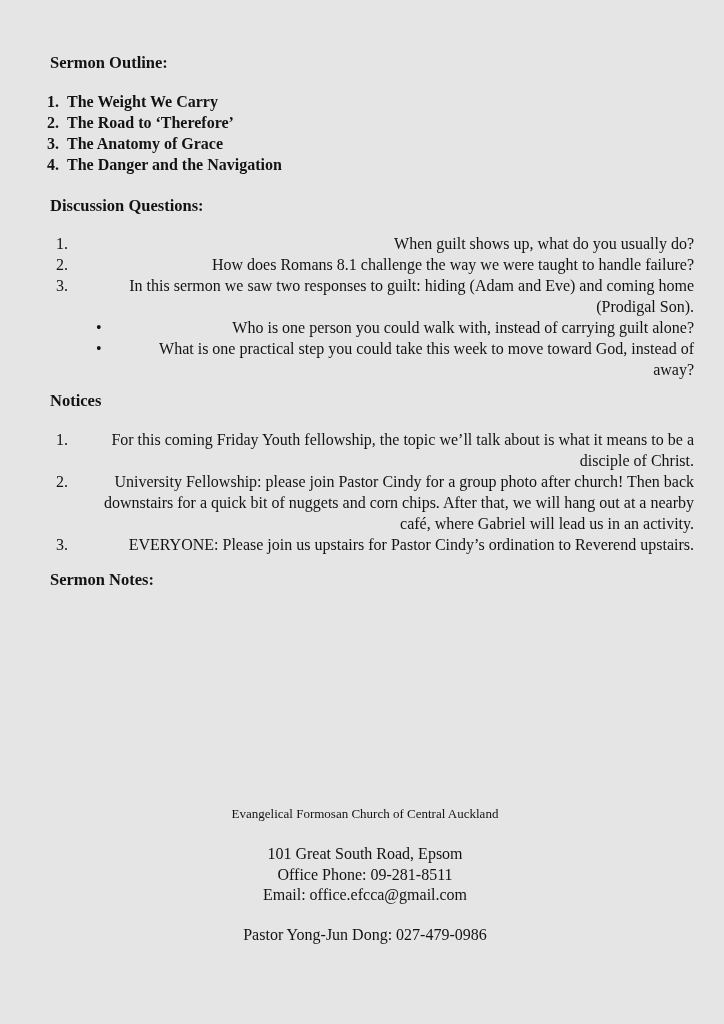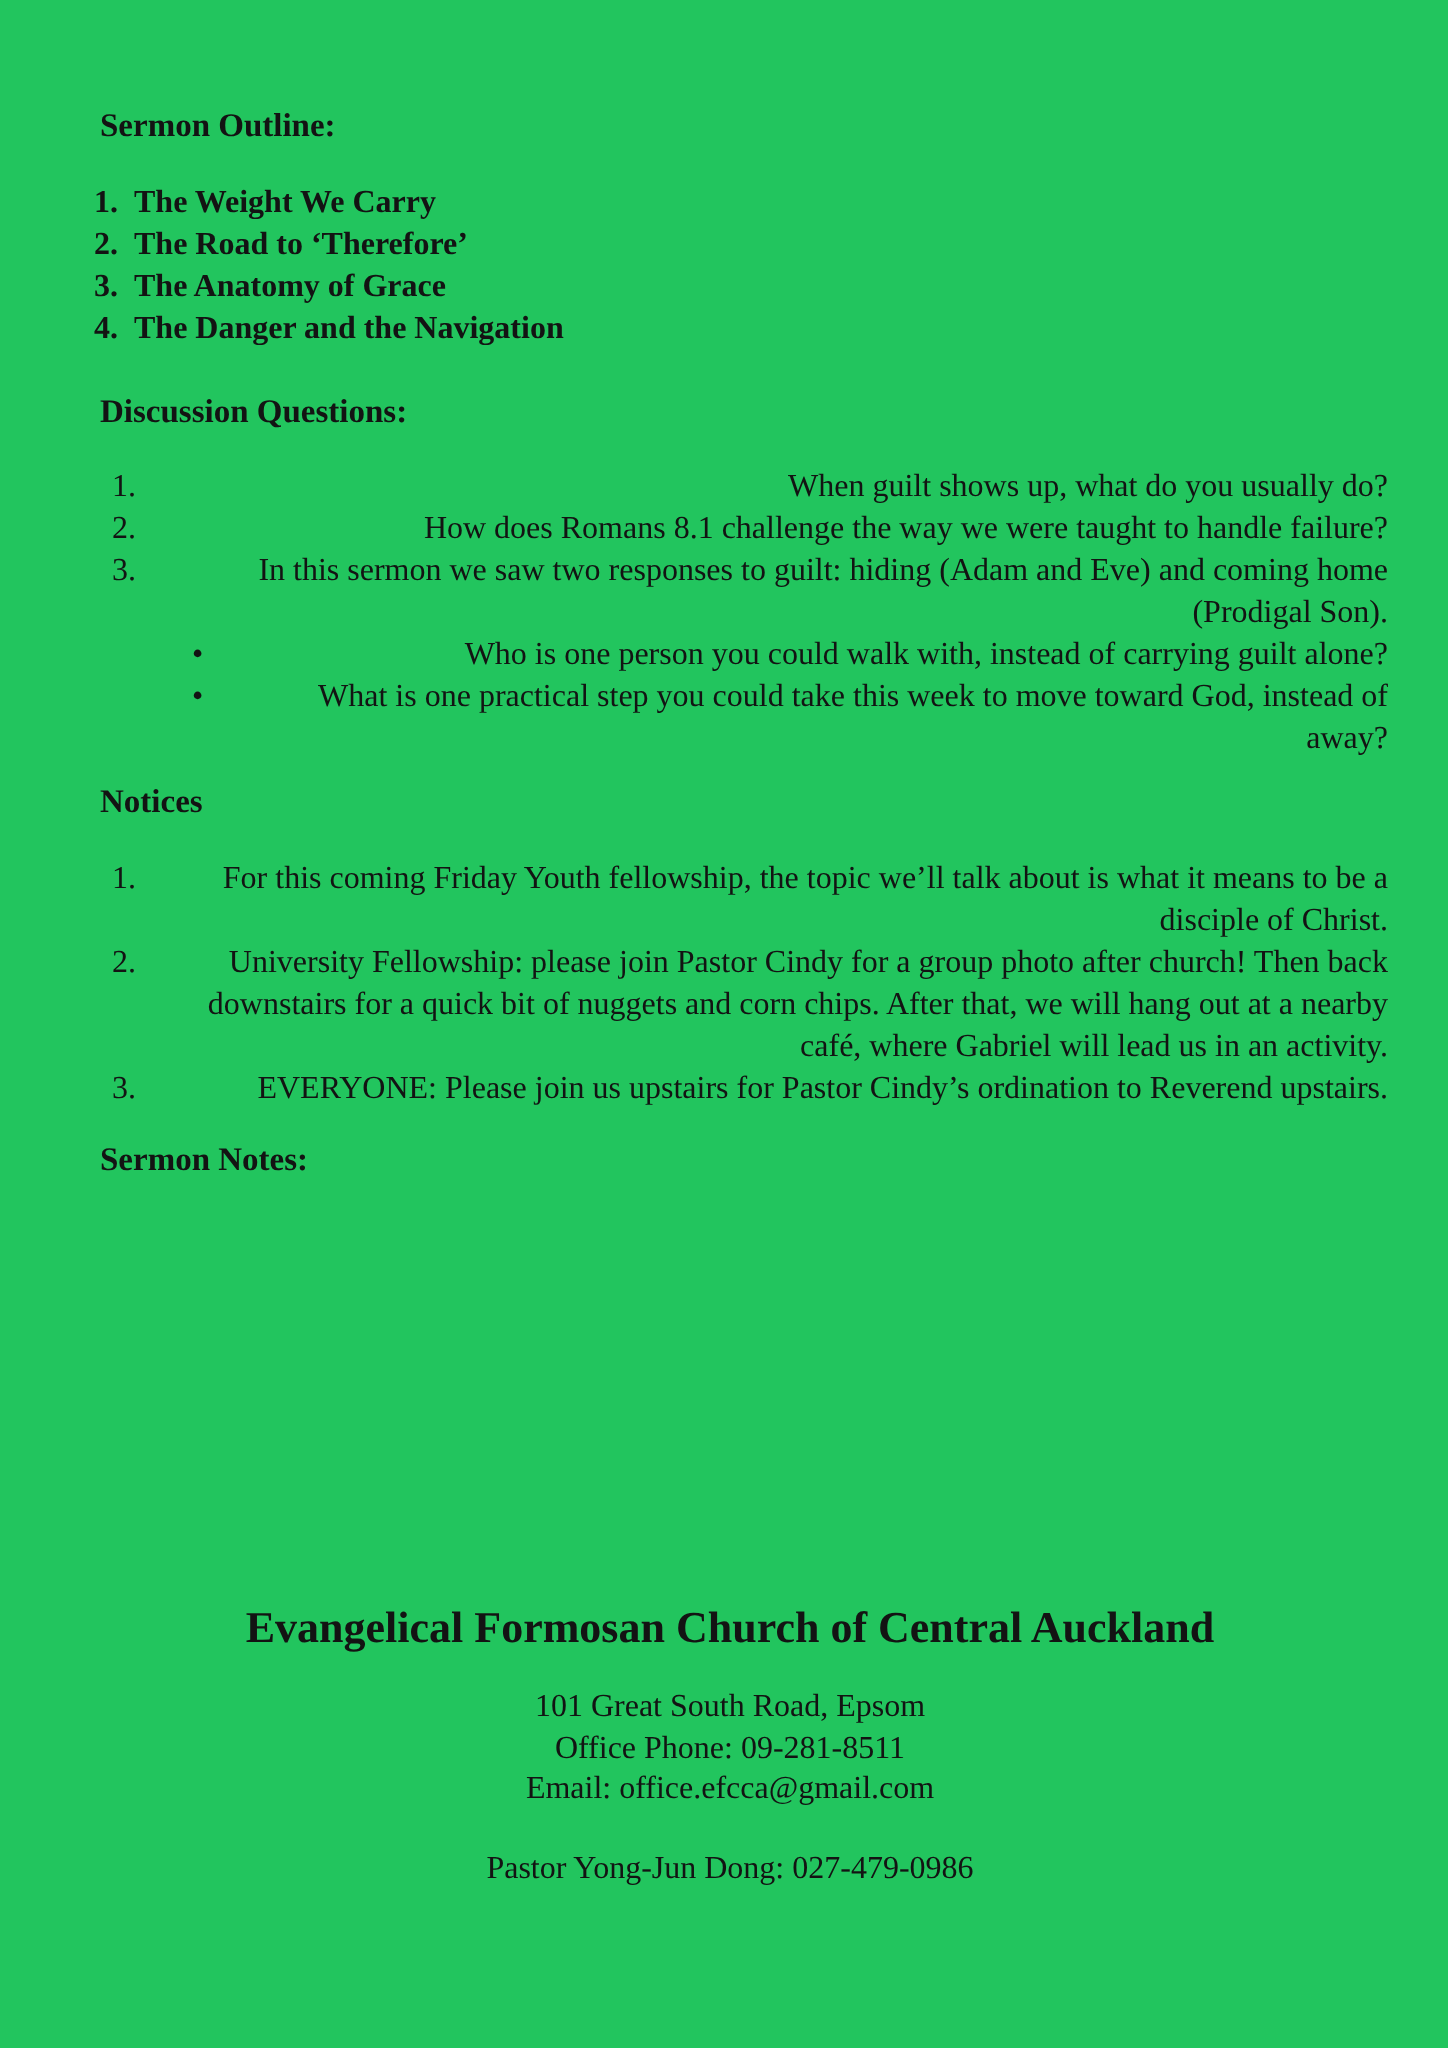--- a/index.html
+++ b/index.html
@@ -4,21 +4,21 @@
 <style>
   html, body {
     margin: 0;
     padding: 0;
     background: #ffffff;
   }
   .page {
     position: relative;
     width: 724px;
     height: 1024px;
-    background: #22c55e;
+    background: #e5e5e5;
     color: #131313;
     font-family: "Liberation Serif", "DejaVu Serif", serif;
     font-size: 16px;
     line-height: 21px;
     box-sizing: border-box;
     padding: 52px 30px 0 50px;
     overflow: hidden;
   }
   h2 {
     font-size: 16.5px;
@@ -82,22 +82,22 @@
     left: 2px;
   }
 
   .spacer-notes { height: 213px; }
 
   .footer {
     text-align: center;
     margin-right: 14px; 
   }
   .footer .church-name {
-    font-weight: bold;
-    font-size: 22px;
+    font-weight: normal;
+    font-size: 13px;
     line-height: 21px;
   }
   .footer .contact-block {
     margin-top: 20px;
     line-height: 20.5px;
   }
   .footer .pastor-line {
     margin-top: 19px;
     line-height: 20.5px;
   }

